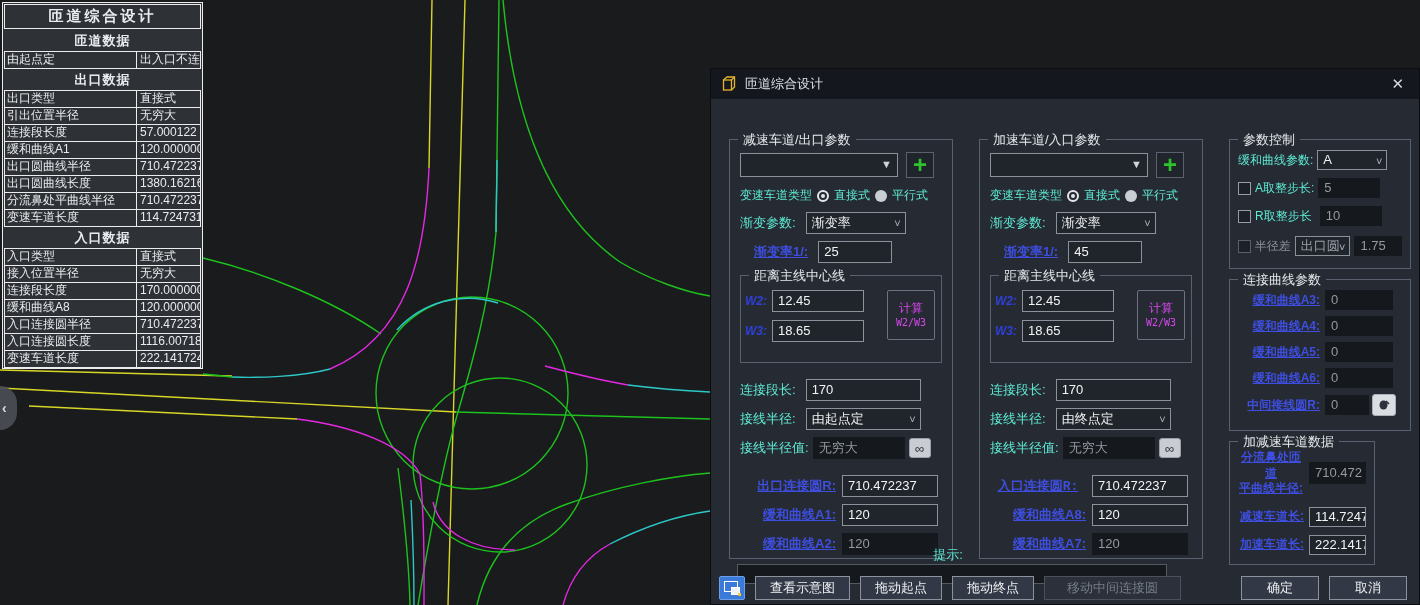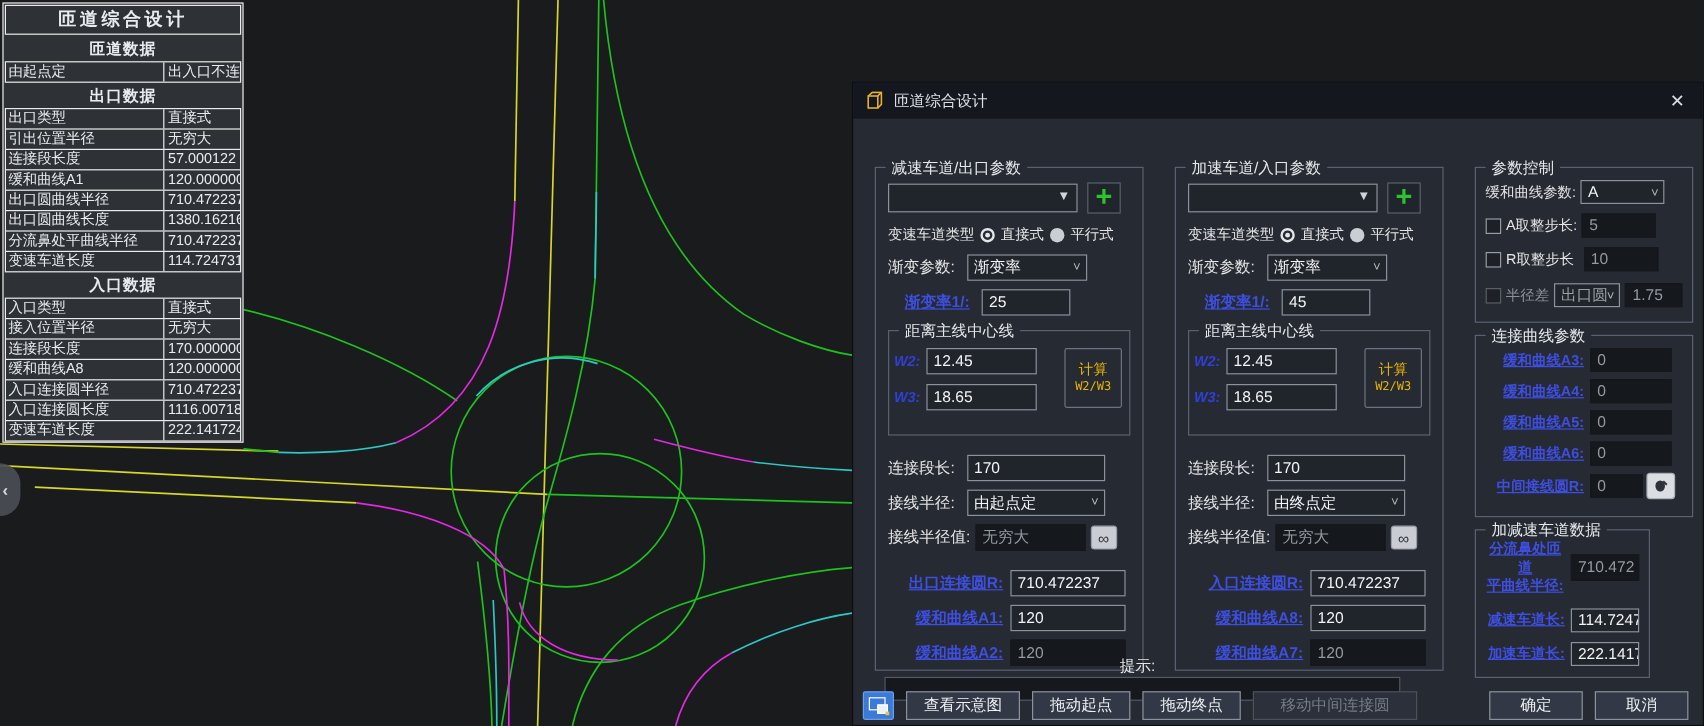--- a/index.html
+++ b/index.html
@@ -34,21 +34,21 @@
   .title-text{color:#dde1e6;font-size:13px;flex:1;}
   .close-btn{color:#d8dce0;font-size:15px;padding:0 5px;cursor:pointer;}
   .dlg-body{position:relative;width:100%;height:505px;}
 
   .groupbox{position:absolute;border:1px solid #596170;box-sizing:border-box;}
   .gb-title{position:absolute;top:-9px;left:8px;background:#262b33;padding:0 5px;font-size:13px;
             color:#e6e9ec;white-space:nowrap;}
   .pbody{padding:12px 10px 0;}
 
   .row{display:flex;align-items:center;margin-bottom:7px;}
-  .lbl{color:#e5e5e5;font-size:13px;white-space:nowrap;}
+  .lbl{color:#5eead4;font-size:13px;white-space:nowrap;}
   .lbl.dim{color:#8a9098;}
   .inp{background:#20242b;border:1px solid #8b929b;color:#f2f4f6;font-size:13px;height:22px;
        line-height:20px;padding:0 5px;box-sizing:border-box;white-space:nowrap;overflow:hidden;}
   .inp.disabled{background:#15181d;border-color:#15181d;color:#939aa2;}
   .sel{position:relative;padding-right:16px;}
   .sel .chev{position:absolute;right:4px;top:0;line-height:20px;color:#aeb4bb;font-size:11px;}
   .combo{position:relative;background:#20242b;border:1px solid #8b929b;height:24px;box-sizing:border-box;}
   .combo .arrow{position:absolute;right:5px;top:4px;color:#cfd4d9;font-size:11px;}
   .plus-btn{width:28px;height:26px;margin-left:8px;background:#20242b;border:1px solid #5a6170;
             color:#2ec22e;font-size:24px;font-weight:bold;display:flex;align-items:center;
@@ -59,21 +59,21 @@
   .radio-sel{width:12px;height:12px;border:2px solid #e4e7ea;border-radius:50%;box-sizing:border-box;
              display:inline-flex;align-items:center;justify-content:center;}
   .radio-sel i{width:4px;height:4px;background:#e4e7ea;border-radius:50%;}
   .radio-un{width:12px;height:12px;background:#c9ced4;border-radius:50%;}
   .checkbox{width:13px;height:13px;background:#1d2127;border:1px solid #979da6;box-sizing:border-box;
             display:inline-block;cursor:pointer;}
   .checkbox.dim{border-color:#5a6069;}
 
   .dist-group{position:relative;border:1px solid #596170;height:86px;margin-bottom:16px;}
   .dist-grid{display:flex;align-items:flex-start;padding:14px 6px 0 4px;}
-  .calc-btn{width:48px;height:50px;border:1px solid #6b7382;background:transparent;color:#eab308;
+  .calc-btn{width:48px;height:50px;border:1px solid #6b7382;background:transparent;color:#d946ef;
             display:flex;flex-direction:column;align-items:center;justify-content:center;
             font-size:12px;line-height:1.35;cursor:pointer;box-sizing:border-box;border-radius:2px;}
   .calc-btn .sub{font-size:10px;font-family:"DejaVu Sans Mono",monospace;}
   .inf-btn{width:22px;height:20px;background:#c9cdd3;border:1px solid #9aa0a8;border-radius:3px;
            color:#2a2e33;font-size:13px;display:flex;align-items:center;justify-content:center;
            margin-left:4px;cursor:pointer;box-sizing:border-box;line-height:1;}
   .pick-btn{width:24px;height:22px;background:#dadde1;border:1px solid #aab0b7;border-radius:3px;
             display:flex;align-items:center;justify-content:center;margin-left:3px;cursor:pointer;box-sizing:border-box;}
 
   .btn{background:#323845;border:1px solid #8b929b;color:#eef0f3;font-size:13px;height:24px;
@@ -388,21 +388,21 @@
           </div>
         </div>
         <div class="row" style="margin-bottom:16px;">
           <span class="lbl">接线半径值:</span>
           <div class="inp disabled" style="width:92px;margin-left:4px;">无穷大</div>
           <div class="inf-btn">
             <span>∞</span>
           </div>
         </div>
         <div class="row">
-          <span class="link" style="width:96px;text-align:right;display:inline-block;">入口连接圆R:</span>
+          <span class="link" style="width:96px;text-align:center;display:inline-block;font-family:Liberation Mono, monospace;">入口连接圆R:</span>
           <div class="inp" style="width:96px;margin-left:6px;">710.472237</div>
         </div>
         <div class="row">
           <span class="link" style="width:96px;text-align:right;display:inline-block;">缓和曲线A8:</span>
           <div class="inp" style="width:96px;margin-left:6px;">120</div>
         </div>
         <div class="row">
           <span class="link" style="width:96px;text-align:right;display:inline-block;">缓和曲线A7:</span>
           <div class="inp disabled" style="width:96px;margin-left:6px;">120</div>
         </div>

